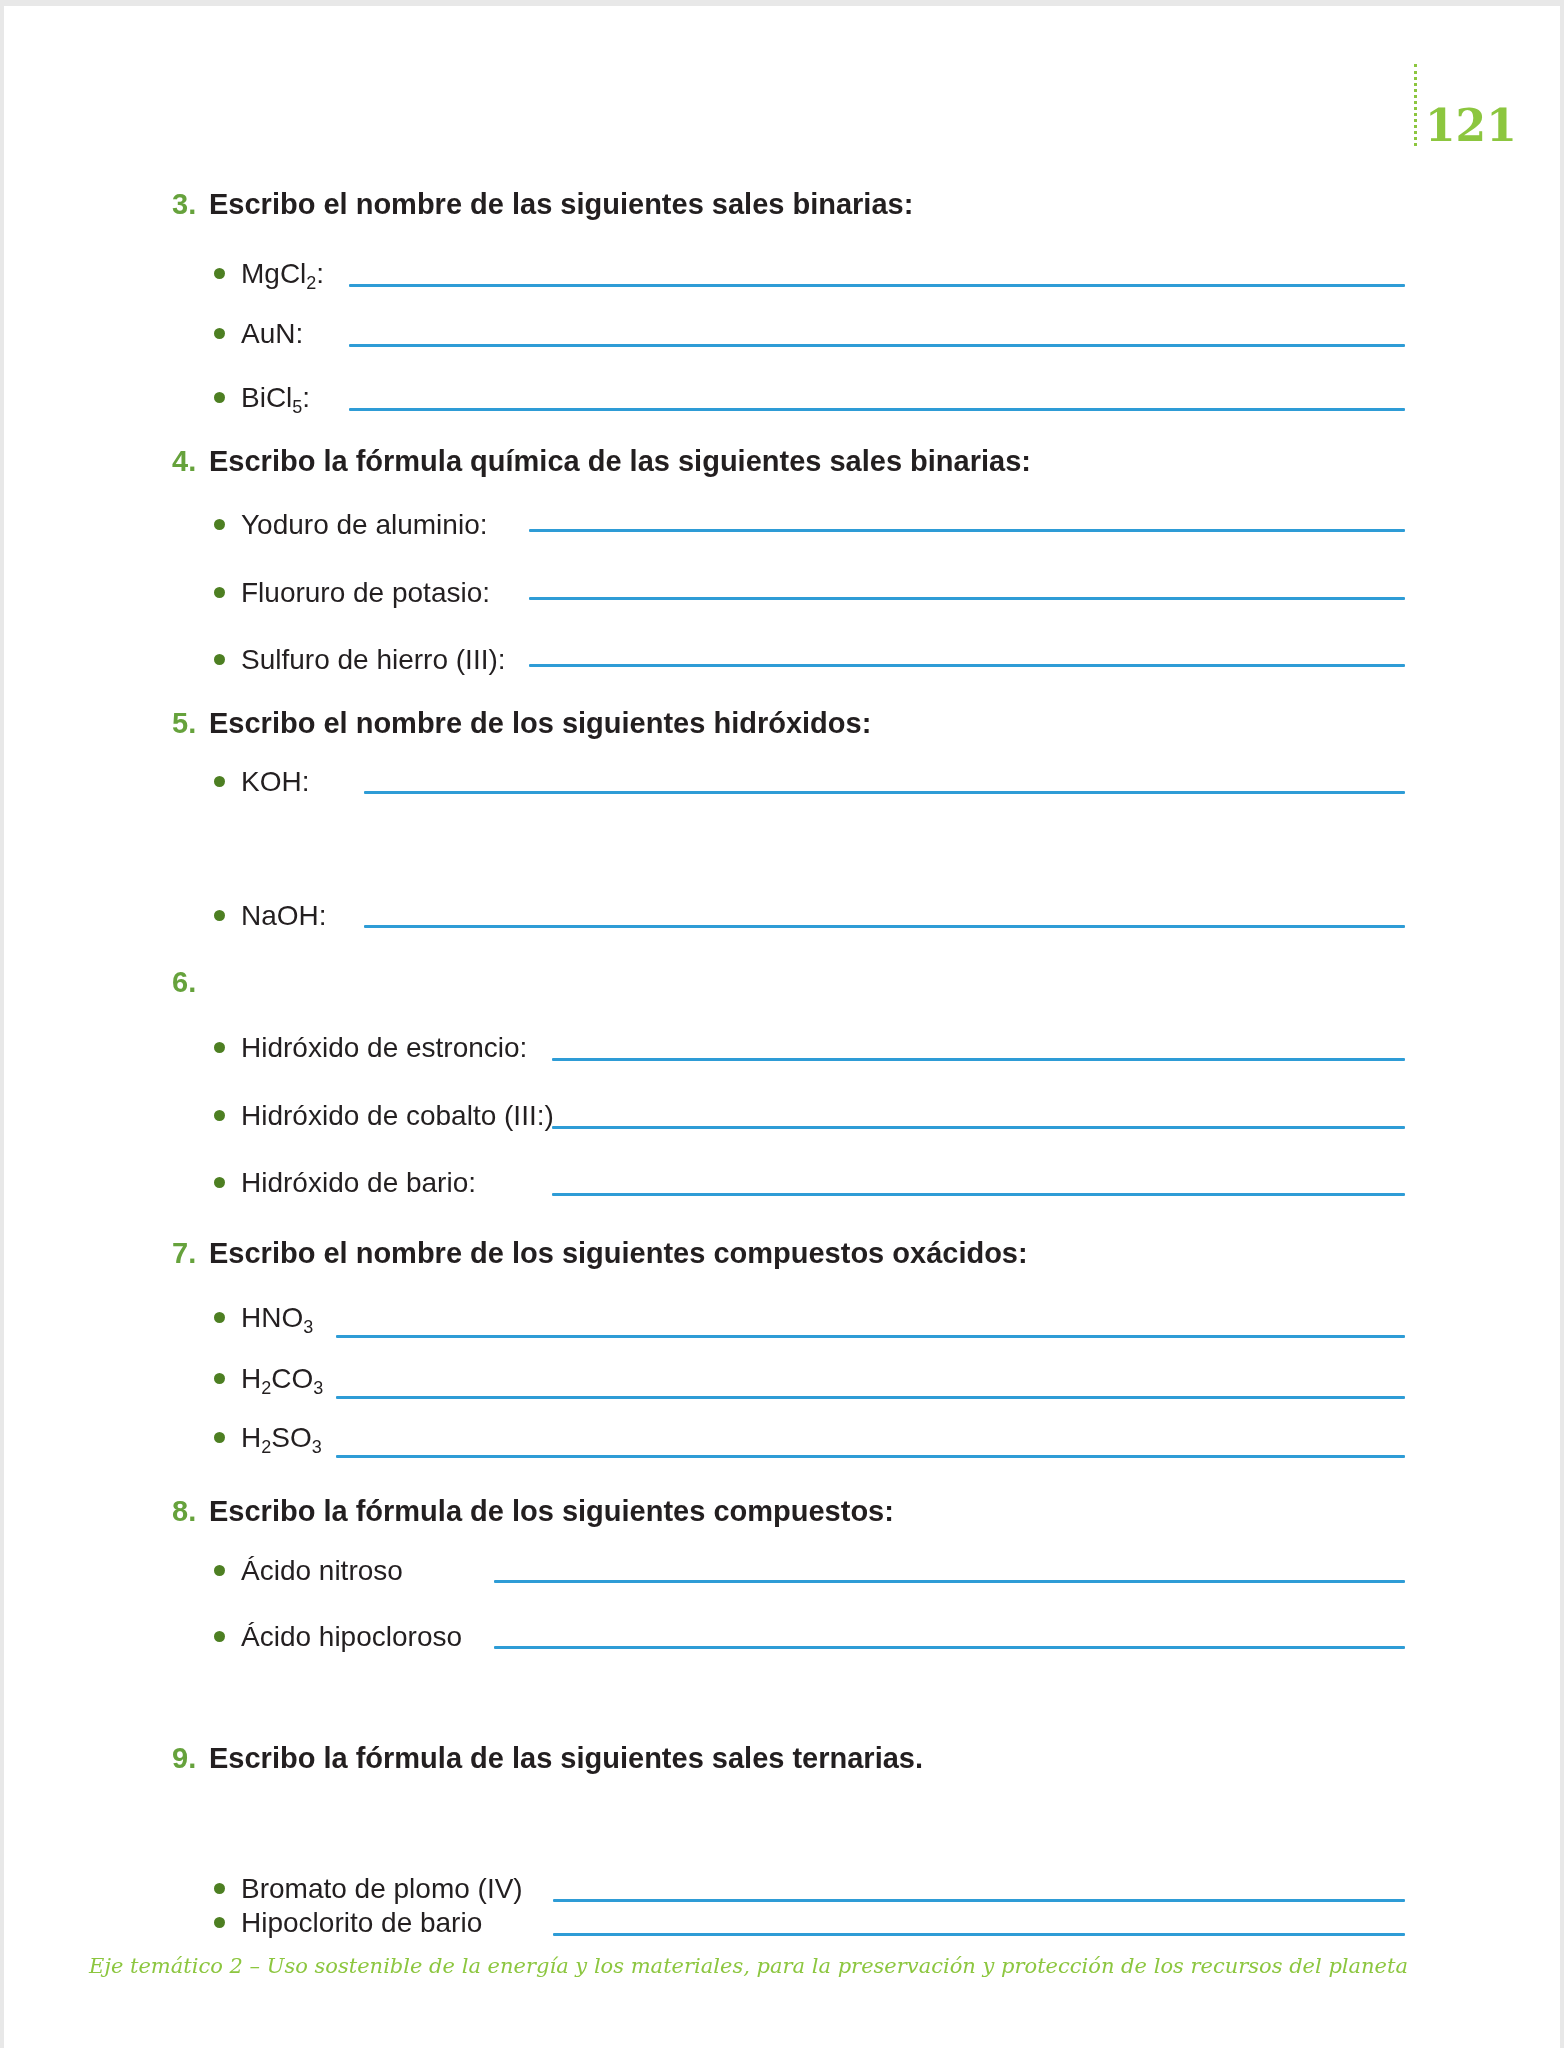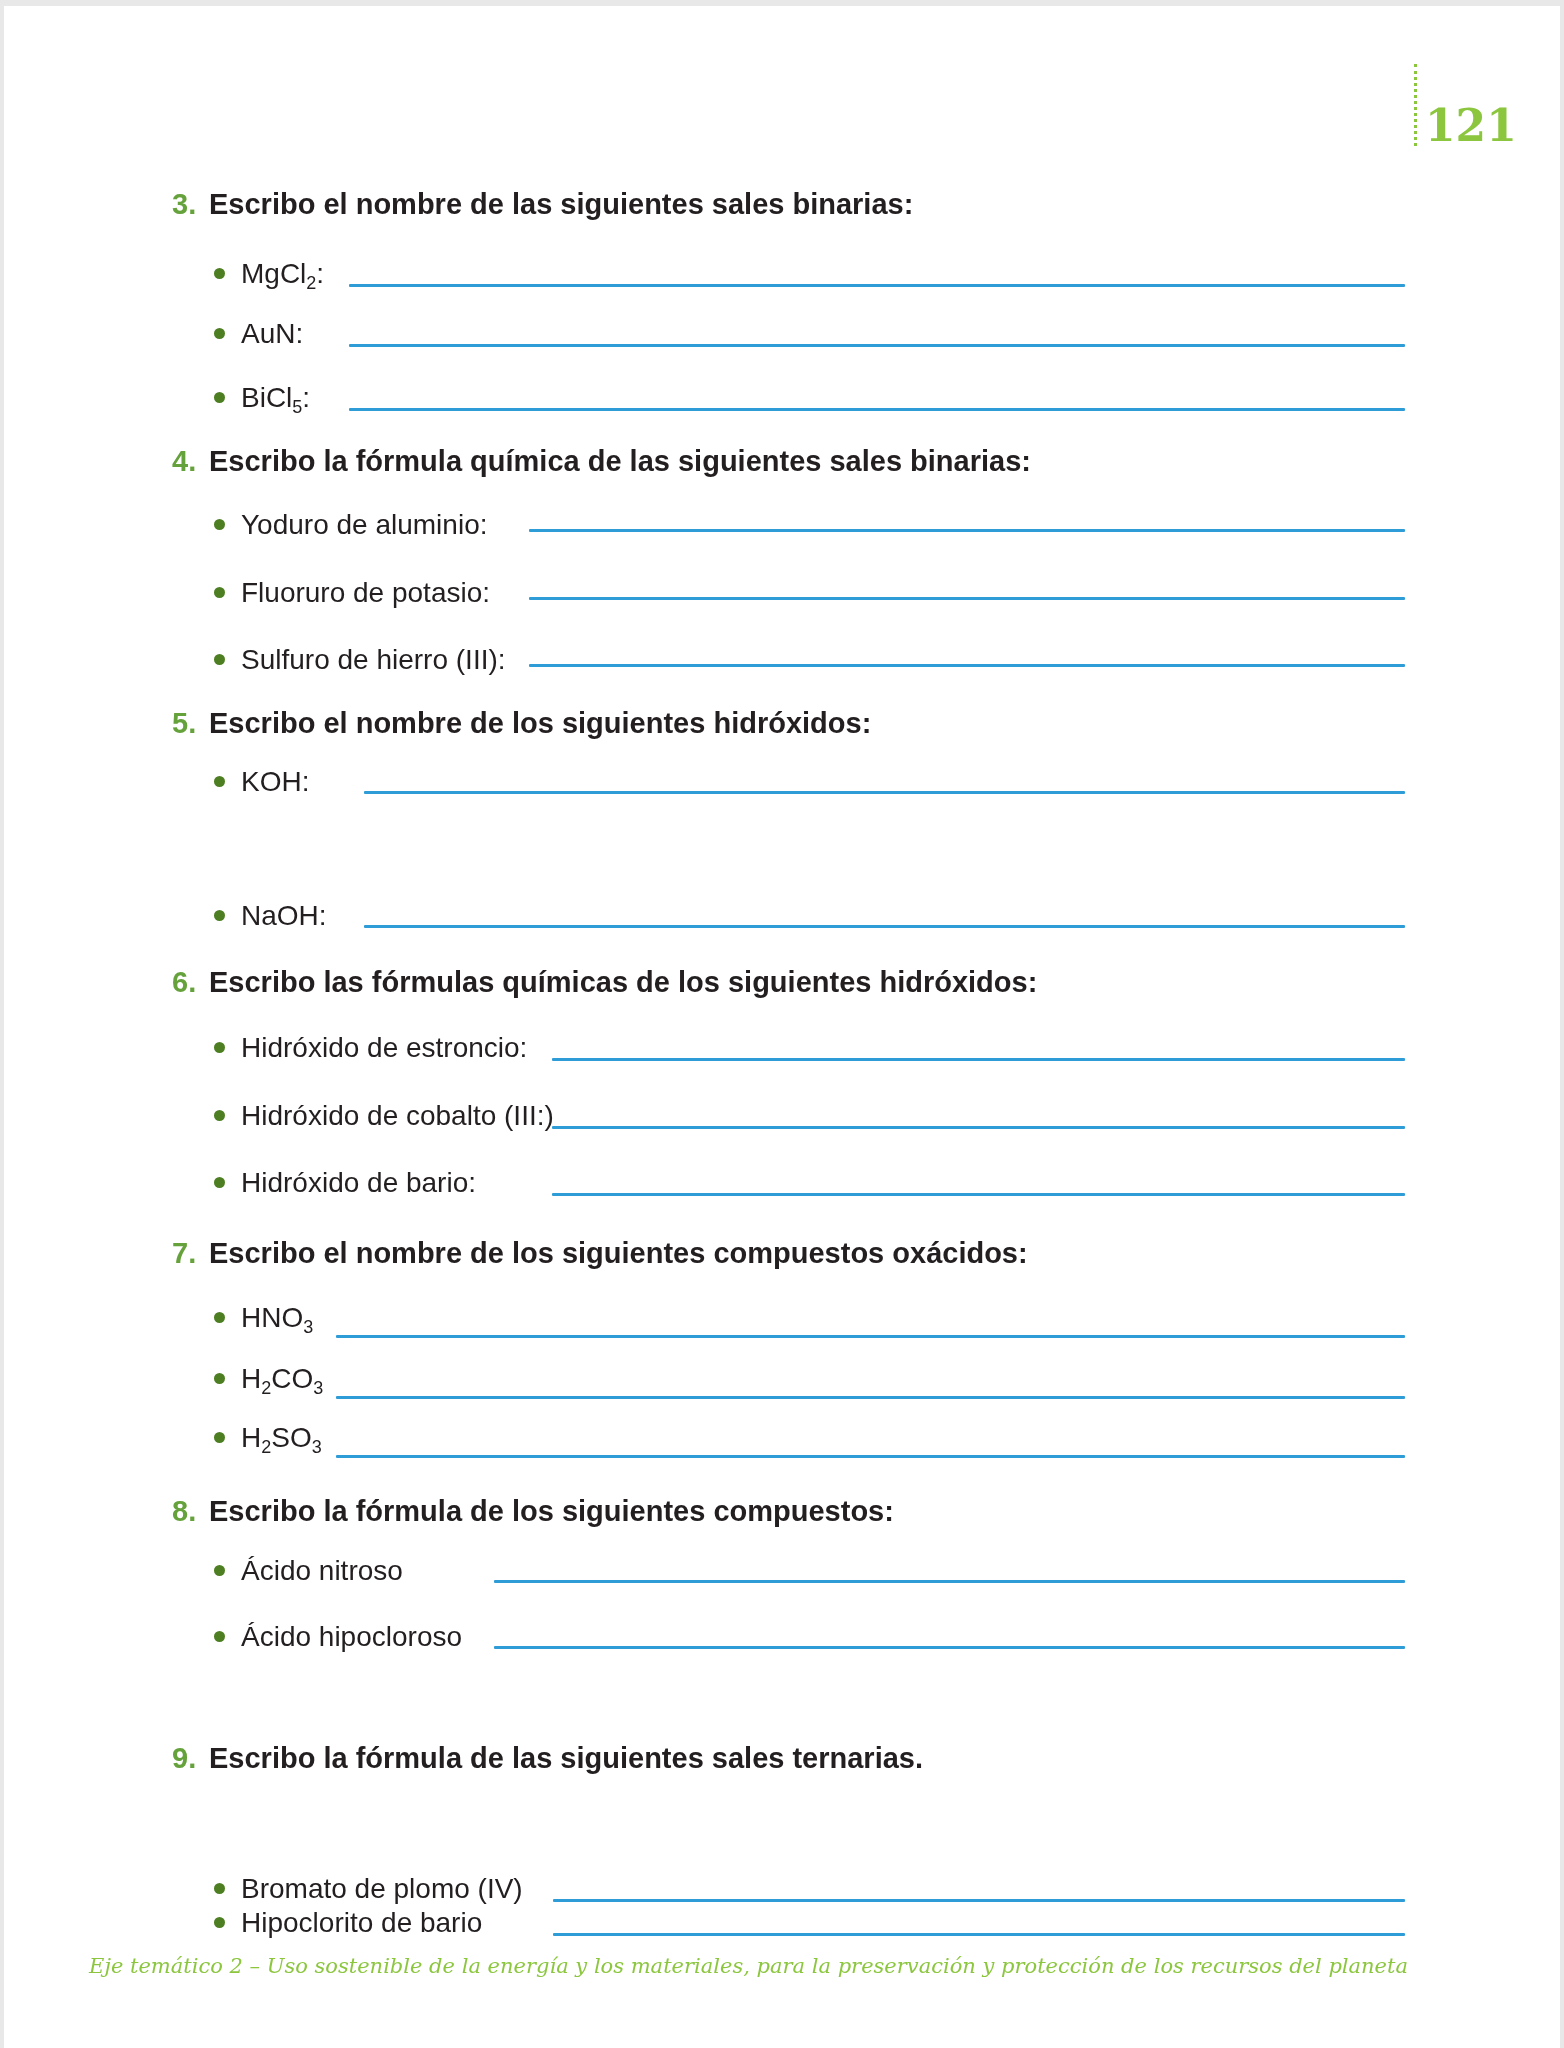--- a/index.html
+++ b/index.html
@@ -113,21 +113,20 @@
     <div class="ans"></div>
   </div>
   <div class="row s5" style="top:896px">
     <span class="bullet"></span>
     <span class="label"><span>NaOH:</span></span>
     <div class="ans"></div>
   </div>
 
   <div class="heading" style="top:961px">
     <span class="qnum">6.</span>
-    <span class="qtitle">Escribo las fórmulas químicas de los siguientes hidróxidos:</span>
   </div>
   <div class="row s6" style="top:1028px">
     <span class="bullet"></span>
     <span class="label"><span>Hidróxido de estroncio:</span></span>
     <div class="ans"></div>
   </div>
   <div class="row s6" style="top:1096px">
     <span class="bullet"></span>
     <span class="label"><span>Hidróxido de cobalto (III:)</span></span>
     <div class="ans"></div>

